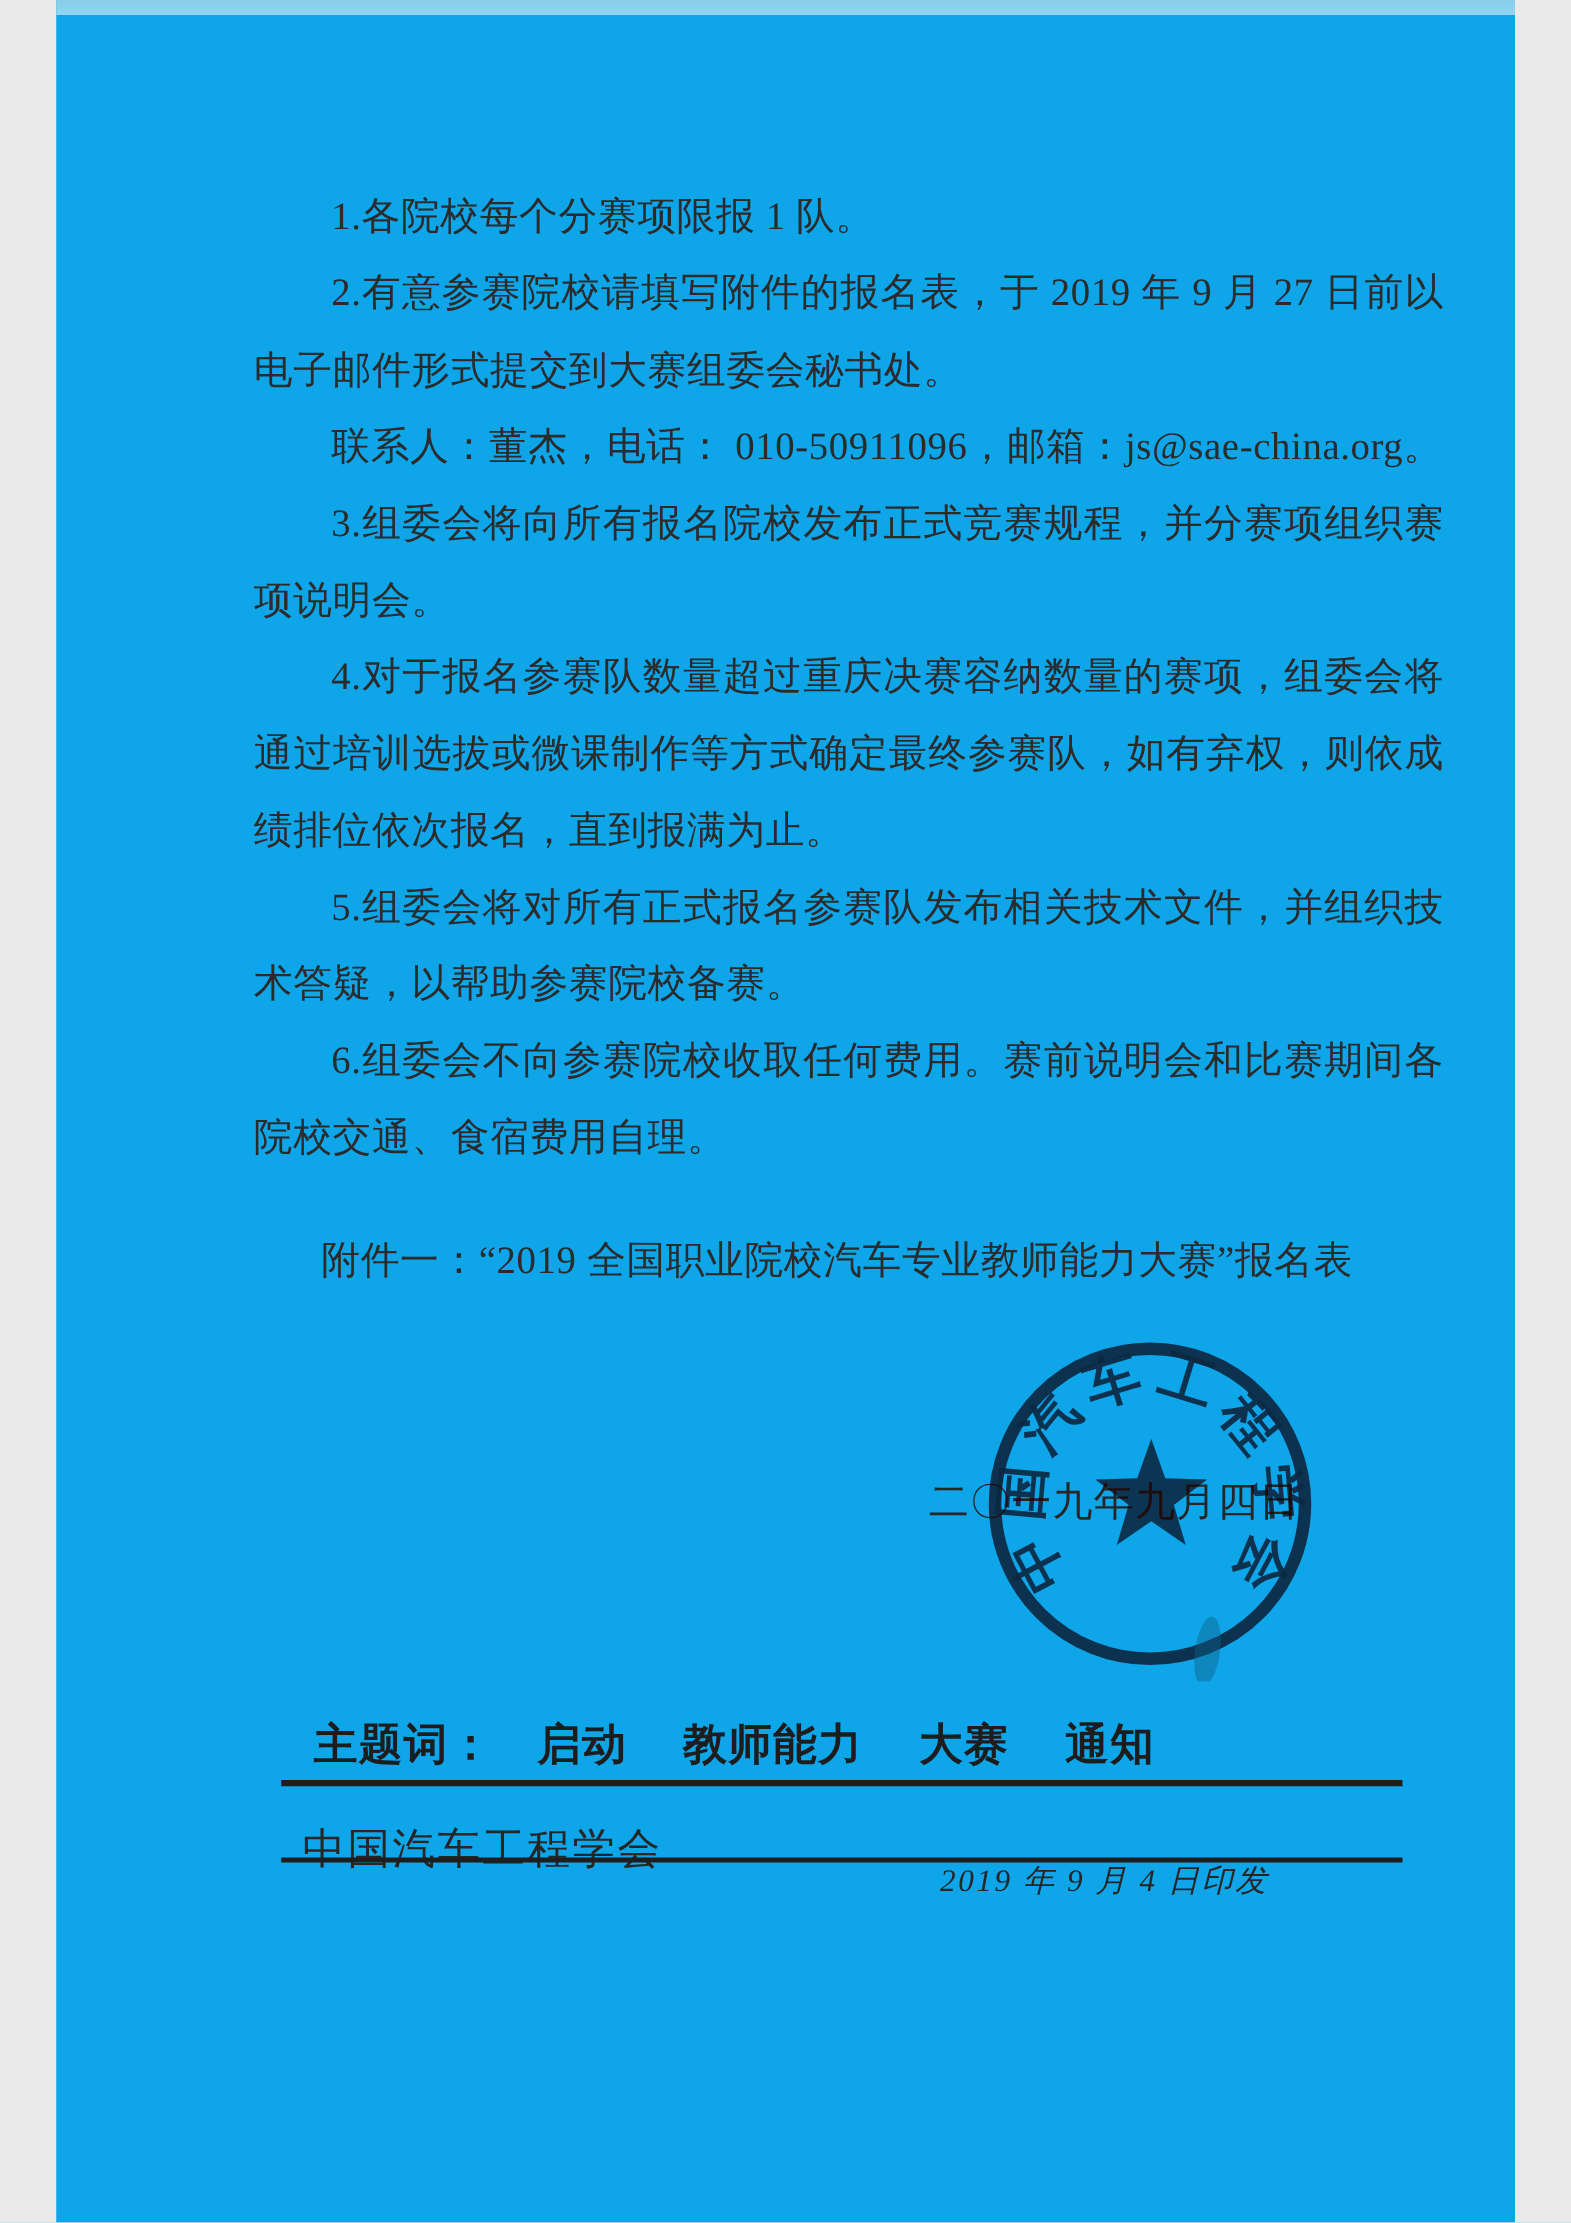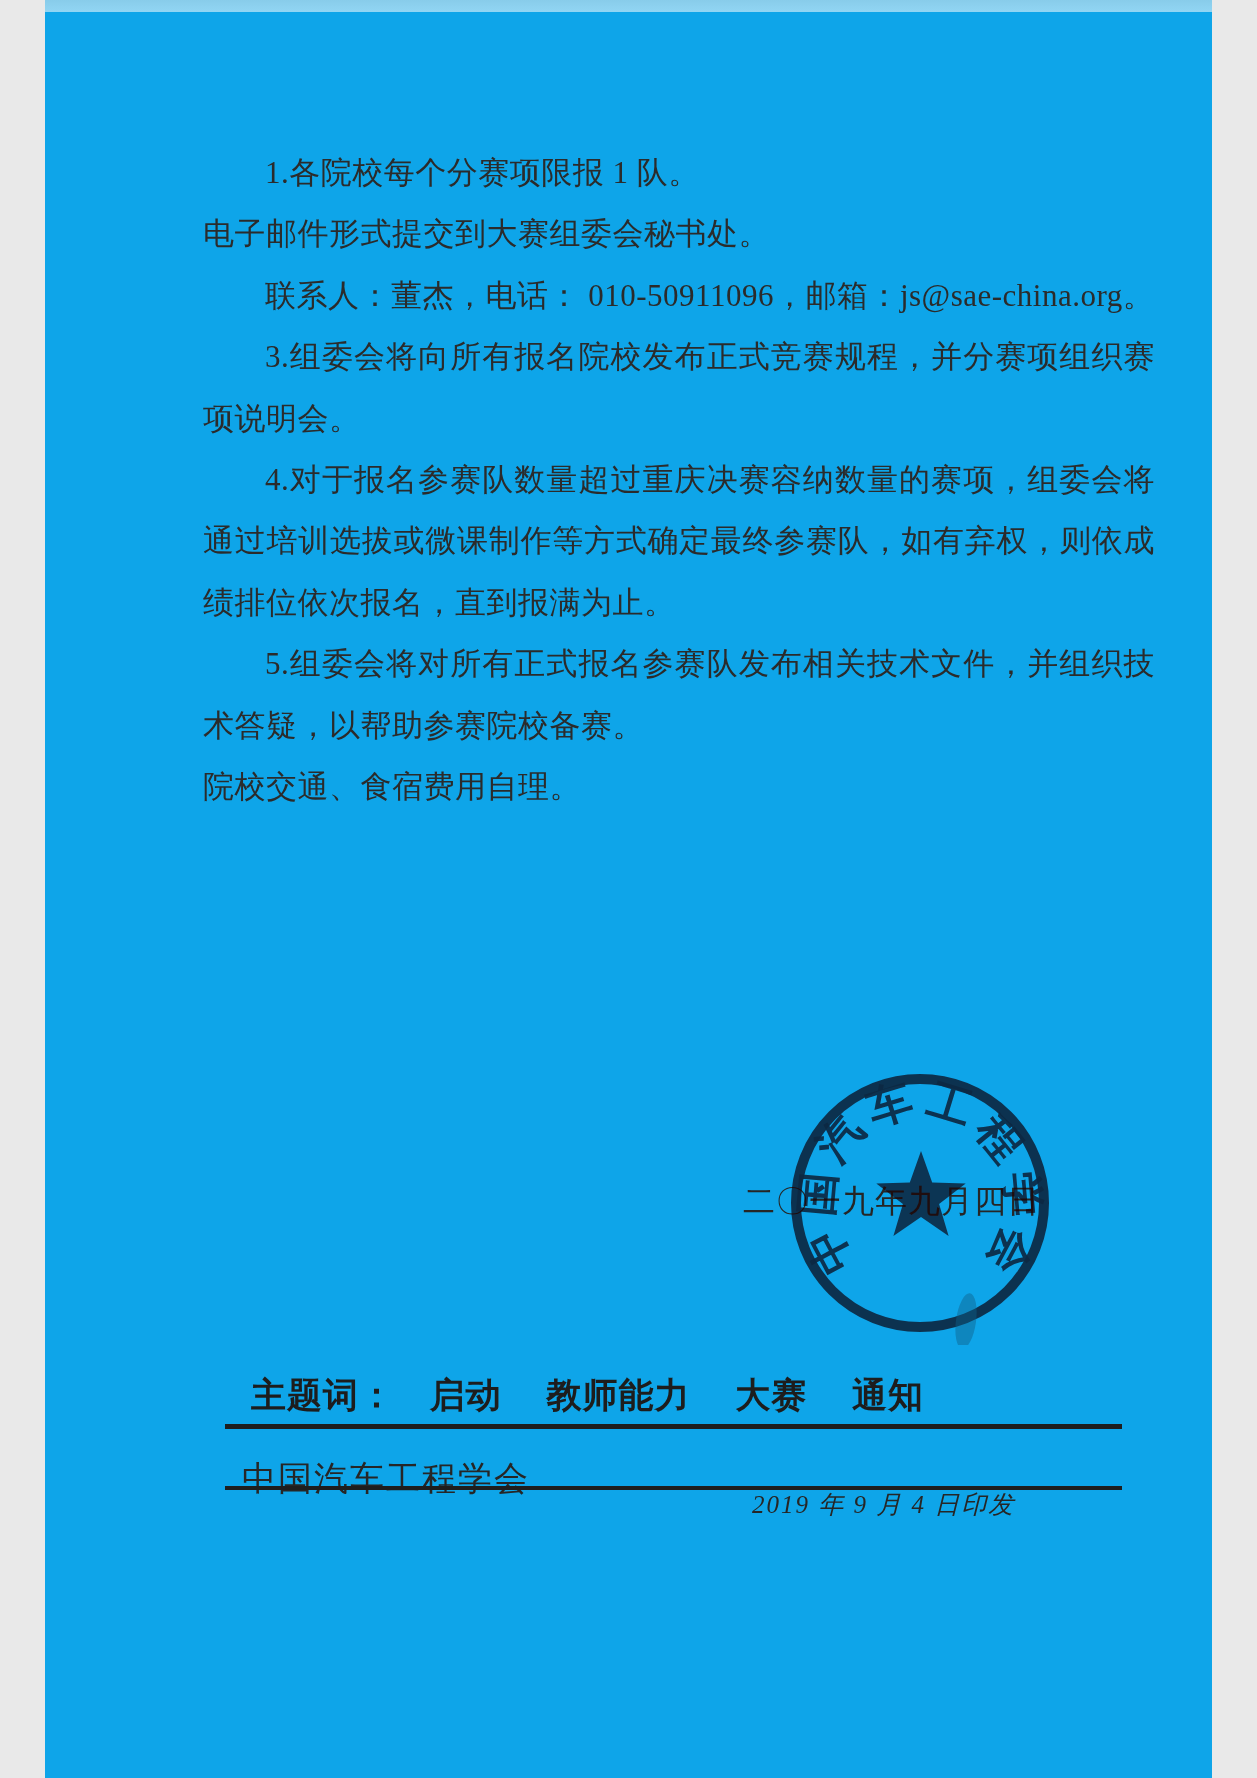--- a/index.html
+++ b/index.html
@@ -75,33 +75,36 @@
   }
 </style>
 </head>
 <body>
 
 <div class="page">
   <div class="scan-edge-top"></div>
 
   <div class="doc-body">
     <div class="line indent">1.各院校每个分赛项限报 1 队。</div>
+    <div class="line indent justify">2.有意参赛院校请填写附件的报名表，于 2019 年 9 月 27 日前以</div>
     <div class="line">电子邮件形式提交到大赛组委会秘书处。</div>
     <div class="line indent">联系人：董杰，电话： 010-50911096，邮箱：js@sae-china.org。</div>
     <div class="line indent justify">3.组委会将向所有报名院校发布正式竞赛规程，并分赛项组织赛</div>
     <div class="line">项说明会。</div>
     <div class="line indent justify">4.对于报名参赛队数量超过重庆决赛容纳数量的赛项，组委会将</div>
     <div class="line justify">通过培训选拔或微课制作等方式确定最终参赛队，如有弃权，则依成</div>
     <div class="line">绩排位依次报名，直到报满为止。</div>
     <div class="line indent justify">5.组委会将对所有正式报名参赛队发布相关技术文件，并组织技</div>
     <div class="line">术答疑，以帮助参赛院校备赛。</div>
+    <div class="line indent justify">6.组委会不向参赛院校收取任何费用。赛前说明会和比赛期间各</div>
     <div class="line">院校交通、食宿费用自理。</div>
   </div>
 
   <div class="attachments">
+    <div class="attachment-line">附件一：“2019 全国职业院校汽车专业教师能力大赛”报名表</div>
   </div>
 
   <div class="cn-date">二〇一九年九月四日</div>
 
   <svg class="seal" viewBox="-142 -142 284 284" xmlns="http://www.w3.org/2000/svg">
     <g fill="#c62f3b" stroke="none">
 
       <circle cx="0" cy="0" r="124" fill="none" stroke="#c62f3b" stroke-width="10" opacity="0.92"></circle>
 
       <polygon opacity="0.9" points="0,-47 11.2,-15.4 44.7,-14.5 18.1,5.9 27.6,38 0,19 -27.6,38 -18.1,5.9 -44.7,-14.5 -11.2,-15.4" transform="translate(1,-5)"></polygon>

